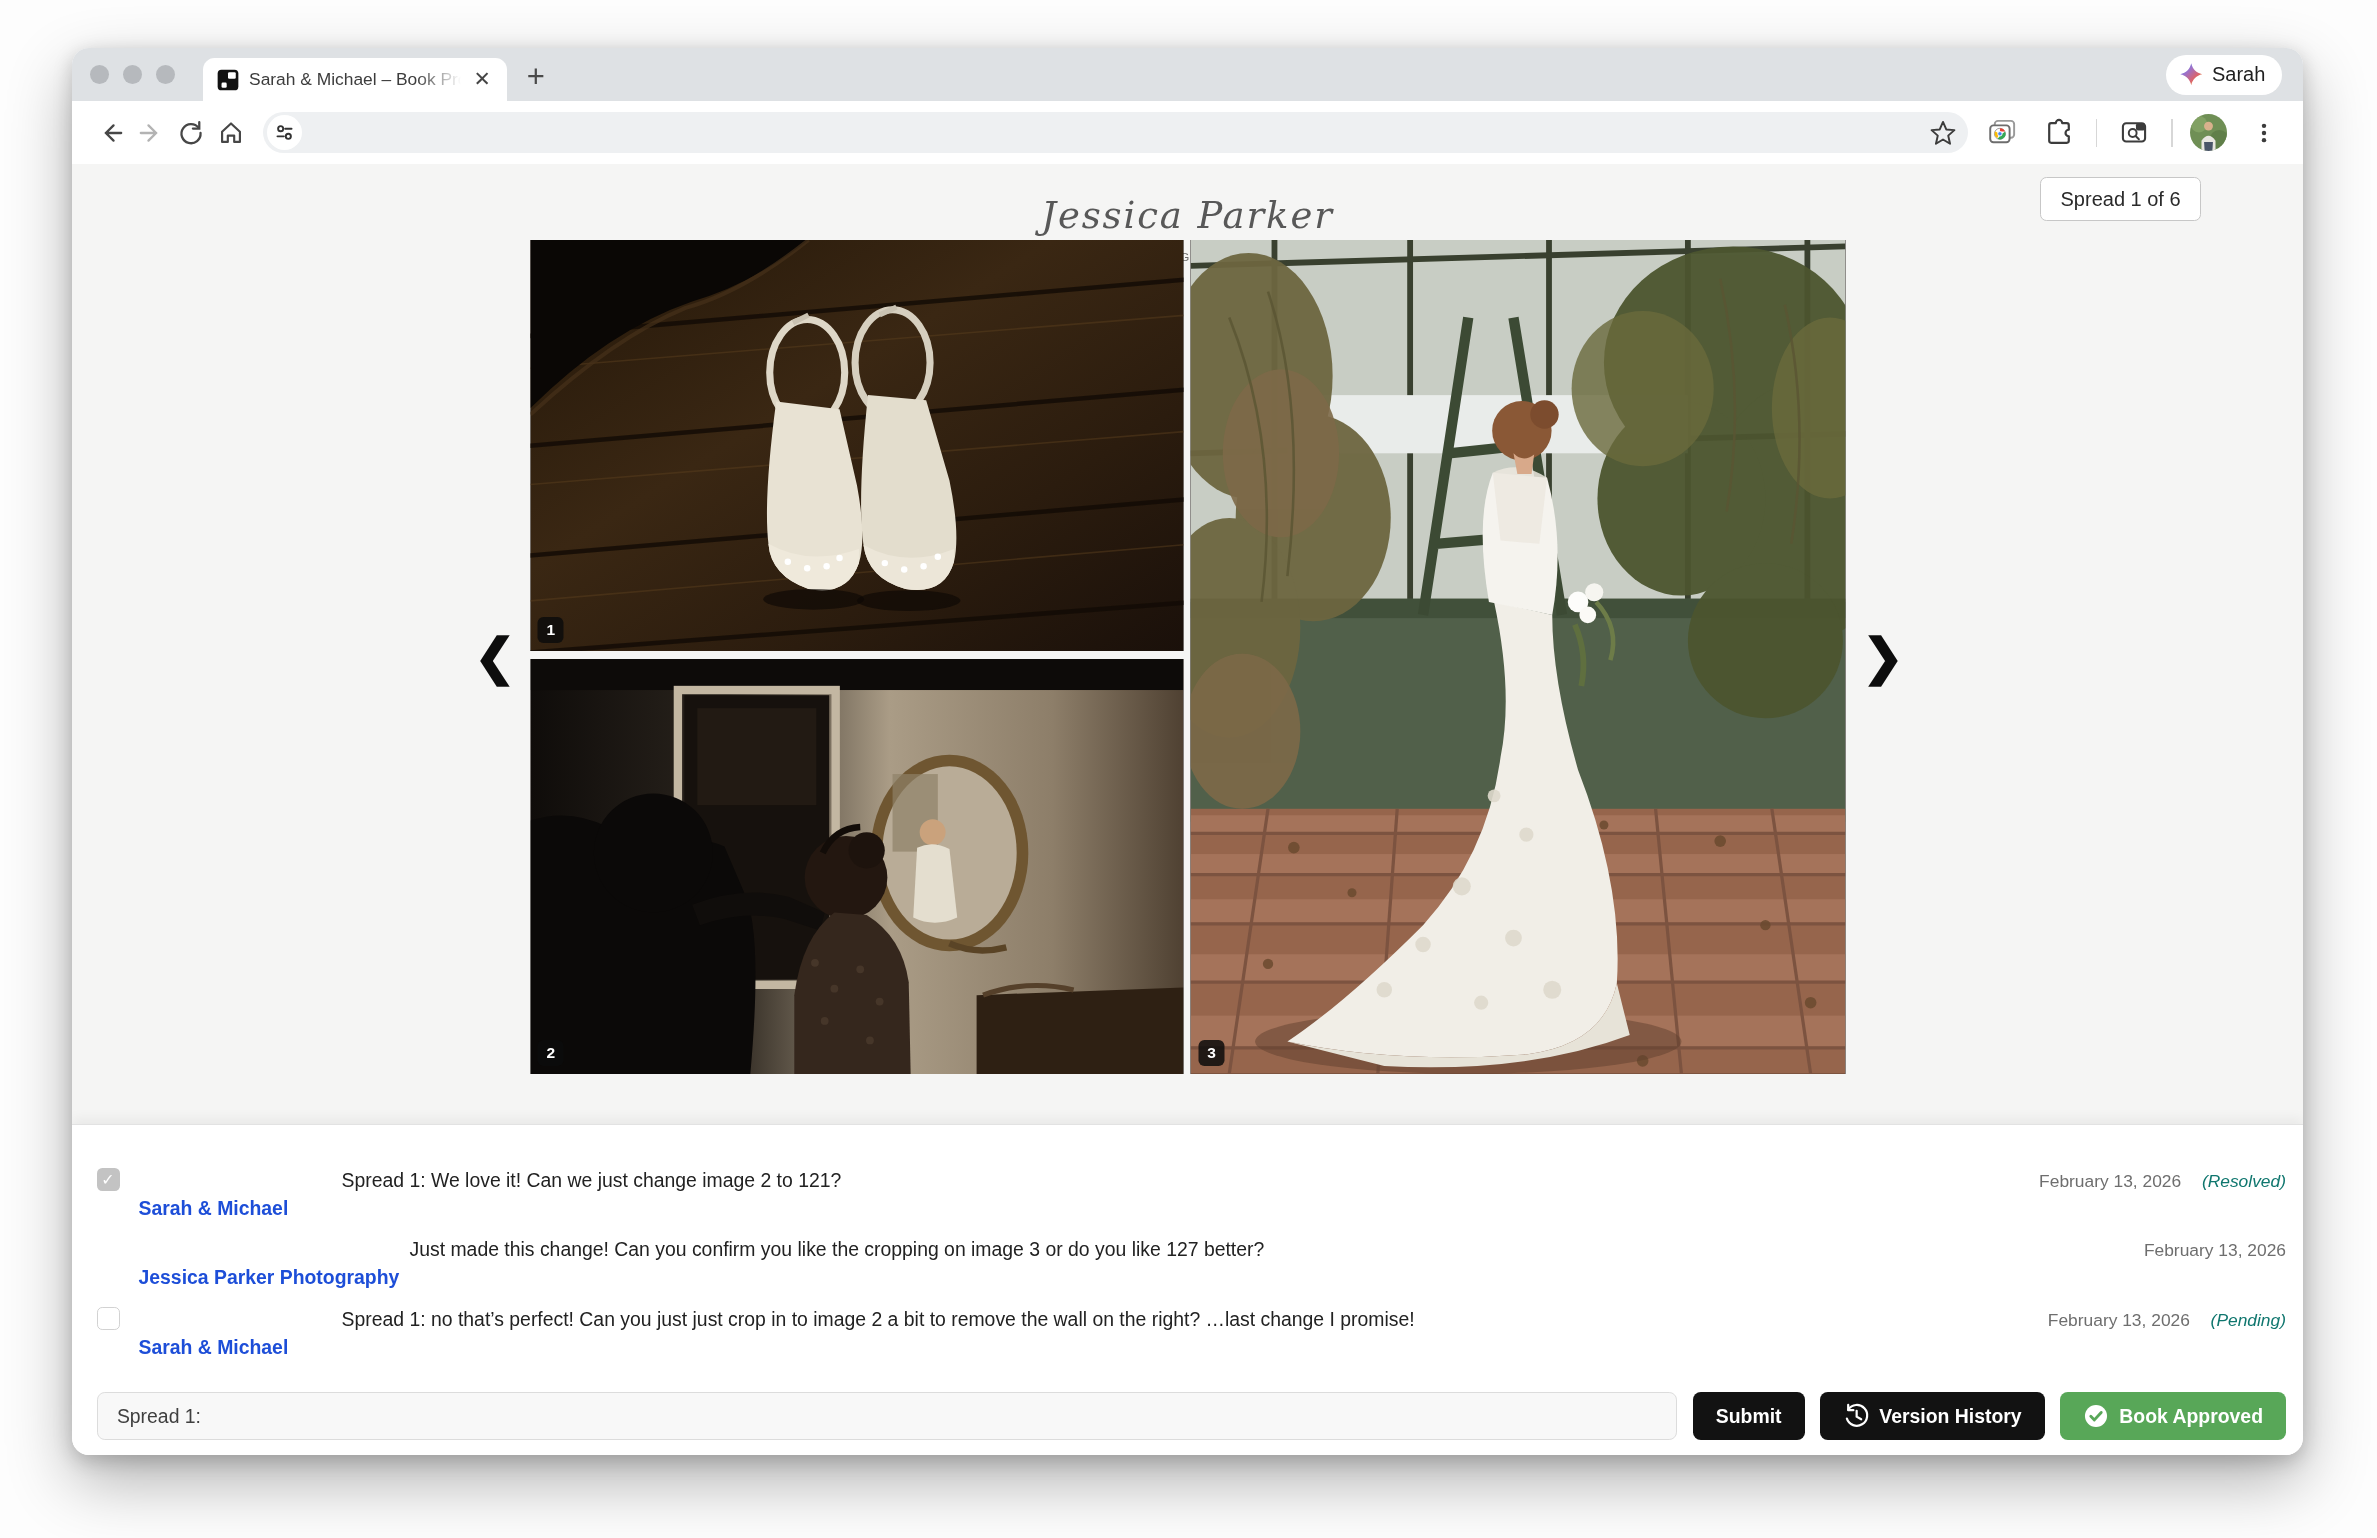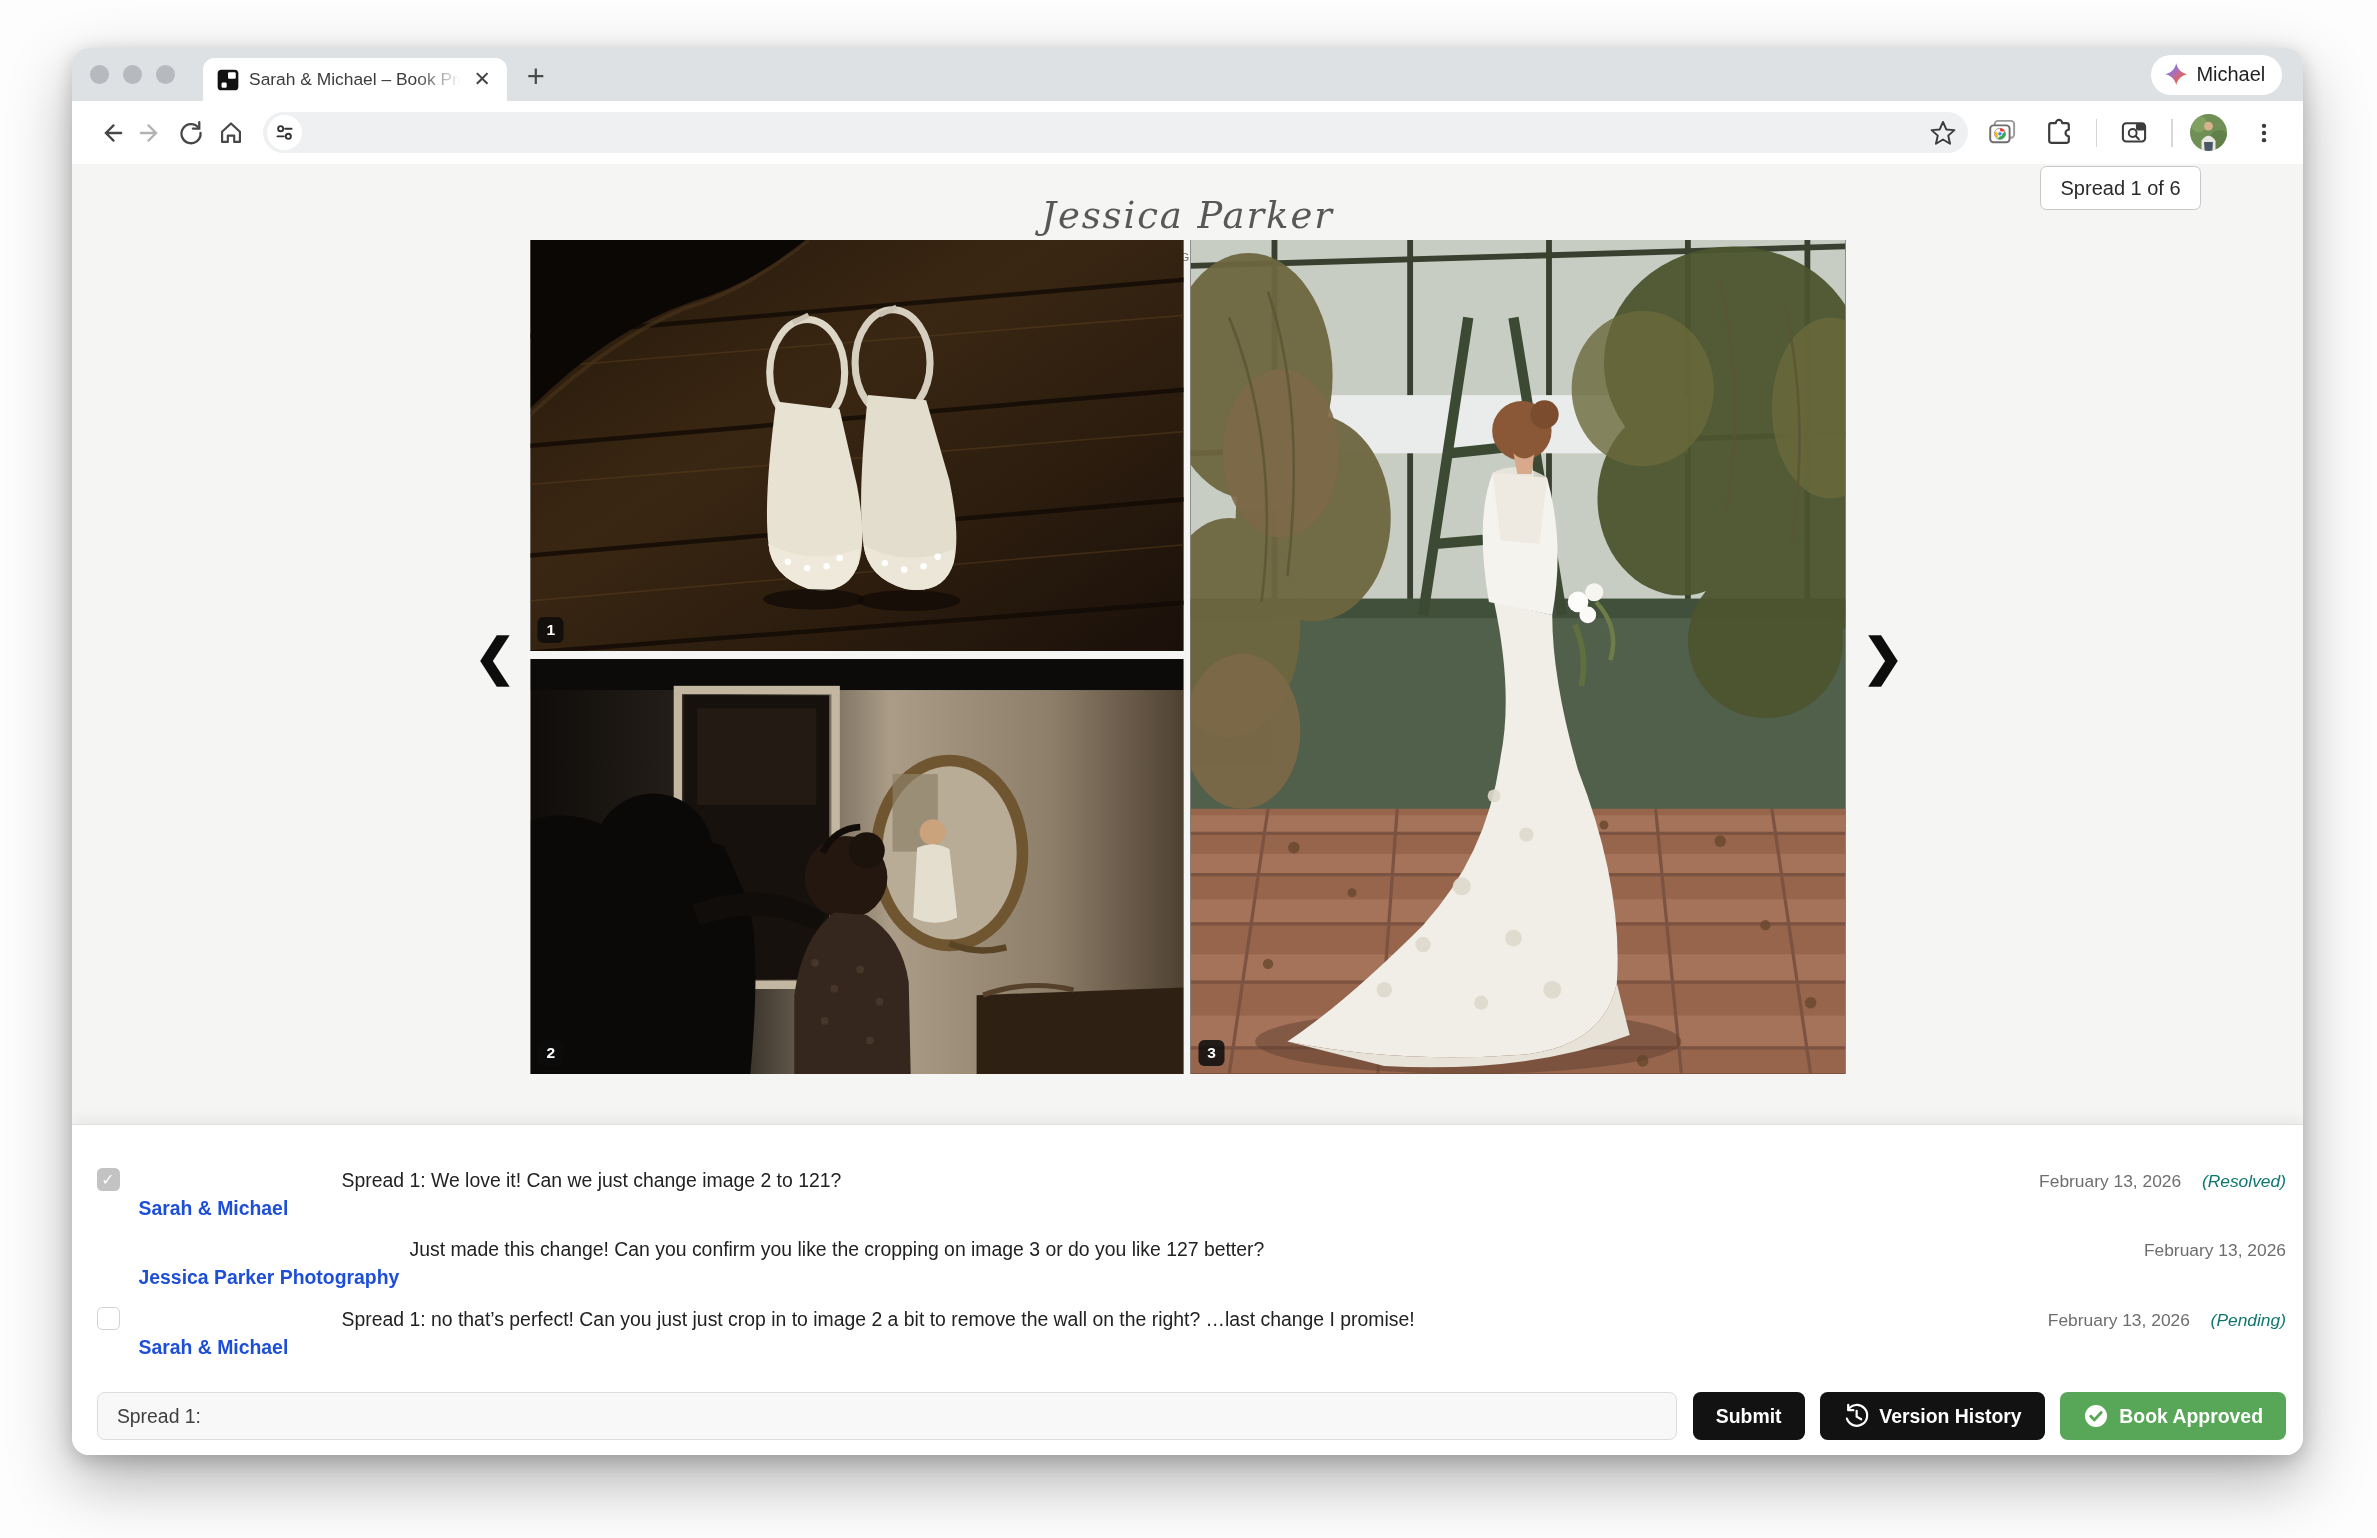--- a/index.html
+++ b/index.html
@@ -32,21 +32,21 @@
   .tb-divider { width:1.3px; height:28px; background:#d7d7d7; }
   .avatar { width:37px; height:37px; border-radius:50%; overflow:hidden; flex:none; cursor:pointer; }
 
   
   .content { flex:1; background:#f5f5f4; position:relative; }
   .logo { position:absolute; top:6.5px; left:50%; transform:translateX(-50%); text-align:center; }
   .logo-script { font-family:"DejaVu Serif", serif; font-style:italic; font-size:37px; color:#585858; letter-spacing:1.9px; line-height:41px;margin-top:24px; }
   .logo-sub { display:flex; justify-content:center; gap:23px; margin-top:14px; }
   .logo-sub-text { font-size:11.6px; letter-spacing:6.5px; color:#6b6b6b; }
 
-  .spread-indicator { position:absolute; top:2px; right:102px; background:#fff; border:1.3px solid #c7c7c7; border-radius:6.5px;
+  .spread-indicator { position:absolute; top:13px; right:102px; background:#fff; border:1.3px solid #c7c7c7; border-radius:6.5px;
                       padding:9.7px 19.4px; font-size:20px; color:#2a2a2a; cursor:pointer; }
 
   .collage { position:absolute; top:76px; left:50%; transform:translateX(-50%); width:1315px; height:833px; }
   .collage-grid { display:grid; grid-template-columns:653px 655px; grid-template-rows:411px 415px; gap:7.8px; width:100%; height:100%; }
   .photo { position:relative; overflow:hidden; background:#1c1713; }
   .photo svg { display:block; width:100%; height:100%; }
   .photo-right { grid-column:2; grid-row:1 / span 2; }
   .badge { position:absolute; left:7.8px; bottom:7.8px; width:26px; height:26px; background:rgba(12,12,12,.85); color:#fff;
            border-radius:5.8px; display:flex; align-items:center; justify-content:center; font-size:15.5px; font-weight:bold; }
   .nav-arrow { position:absolute; top:50%; transform:translateY(-50%); font-size:50px; font-weight:bold; color:#0d0d0d; cursor:pointer; line-height:50px; }
@@ -106,21 +106,21 @@
         <defs>
             <linearGradient id="gem" x1="0" y1="0" x2="1" y2="1">
           <stop offset="0" stop-color="#4285f4"></stop>
               <stop offset="0.35" stop-color="#9b72cb"></stop>
           <stop offset="0.65" stop-color="#d96570"></stop>
               <stop offset="1" stop-color="#f2a60c"></stop>
         </linearGradient>
           </defs>
         <path d="M19 2 C21 11 27 17 36 19 C27 21 21 27 19 36 C17 27 11 21 2 19 C11 17 17 11 19 2 Z" fill="url(#gem)"></path>
       </svg>
-      <span>Michael</span>
+      <span>Sarah</span>
     </div>
   </div>
 
   <div class="toolbar">
     <div class="tb-btn">
       <svg class="icon" width="28" height="28" viewBox="0 0 44 44">
         <path d="M26 10 L14 22 L26 34 M14 22 H38" stroke="#474747" stroke-width="3.6" fill="none" stroke-linecap="round"></path>
       </svg>
     </div>
     <div class="tb-btn">

